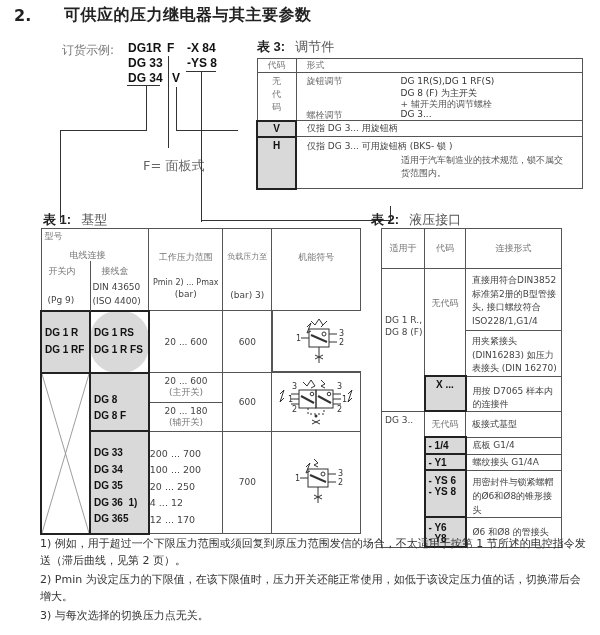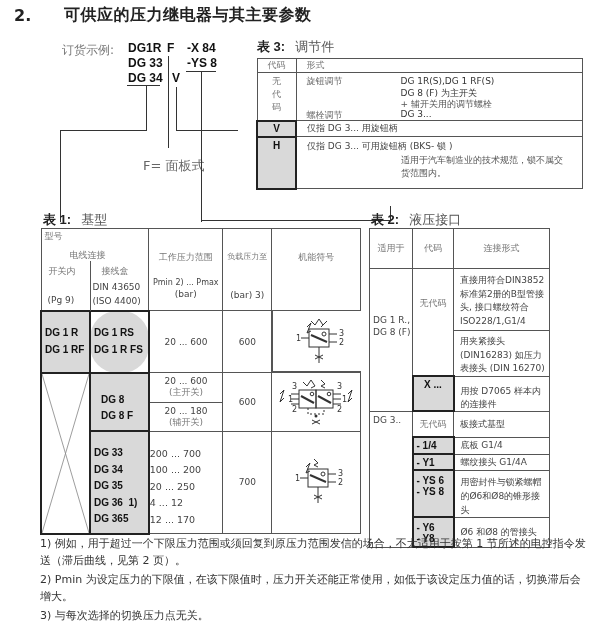--- a/index.html
+++ b/index.html
@@ -145,21 +145,21 @@
       </svg>
     </td>
   </tr>
   <tr style="height:58px;">
     <td rowspan="2" class="thick" style="position:relative;padding:0;">
       <svg width="44" height="160" viewBox="0 0 44 160" preserveAspectRatio="none" style="display:block;width:100%;height:159px;">
         <line x1="0" y1="0" x2="44" y2="160" stroke="#888" stroke-width="0.8"></line>
         <line x1="44" y1="0" x2="0" y2="160" stroke="#888" stroke-width="0.8"></line>
       </svg>
     </td>
-    <td class="gray bold thick" style="padding:18px 0 0 10px;line-height:16px;">
+    <td class="gray bold thick" style="padding:18px 0 0 3px;line-height:16px;">
       <div>DG 8</div>
       <div>DG 8 F</div>
     </td>
     <td style="text-align:center;padding:0;">
       <div style="padding-top:3px;line-height:11px;border-bottom:1px solid #555;height:26px;">
         <div>20 ... 600</div>
         <div style="color:#777;">(主开关)</div>
       </div>
       <div style="padding-top:3px;line-height:11px;">
         <div>20 ... 180</div>
@@ -234,21 +234,21 @@
         <text x="9" y="26" font-size="8" fill="#333">1</text>
       </svg>
     </td>
   </tr>
 </tbody>
   </table>
 
 <div class="abs tcap" style="left:371px;top:211px;">
   <b>表 2:</b><span>液压接口</span>
 </div>
-<table style="left:369px;top:228px;width:181px;">
+<table style="left:381px;top:228px;width:181px;">
   <tbody>
       <tr style="height:40px;">
     <td style="width:42px;text-align:center;vertical-align:middle;color:#777;">适用于</td>
     <td style="width:40px;text-align:center;vertical-align:middle;color:#777;">代码</td>
     <td style="text-align:center;vertical-align:middle;color:#777;">连接形式</td>
   </tr>
   <tr style="height:62px;">
     <td rowspan="3" style="padding:3px 0 0 3px;line-height:12px;">
           <div style="width:38px;margin-top:42px;">DG 1 R., DG 8 (F)</div>
         </td>

